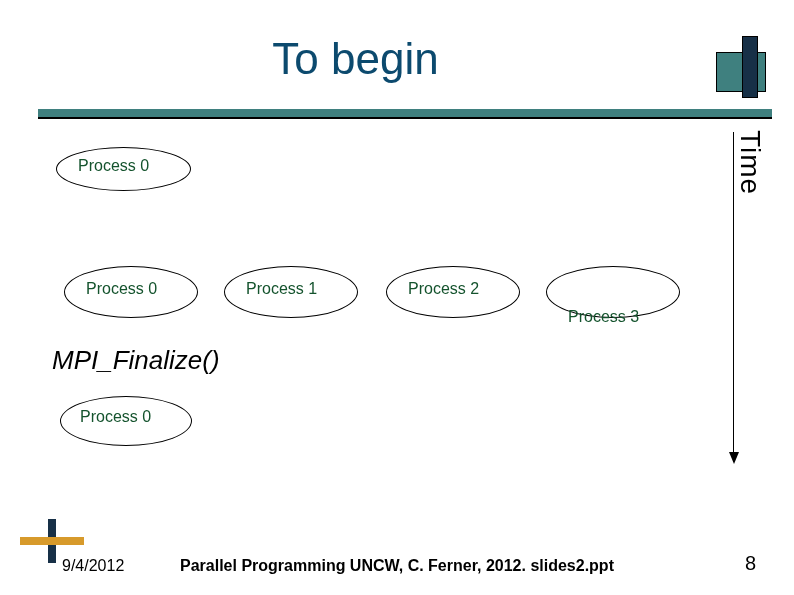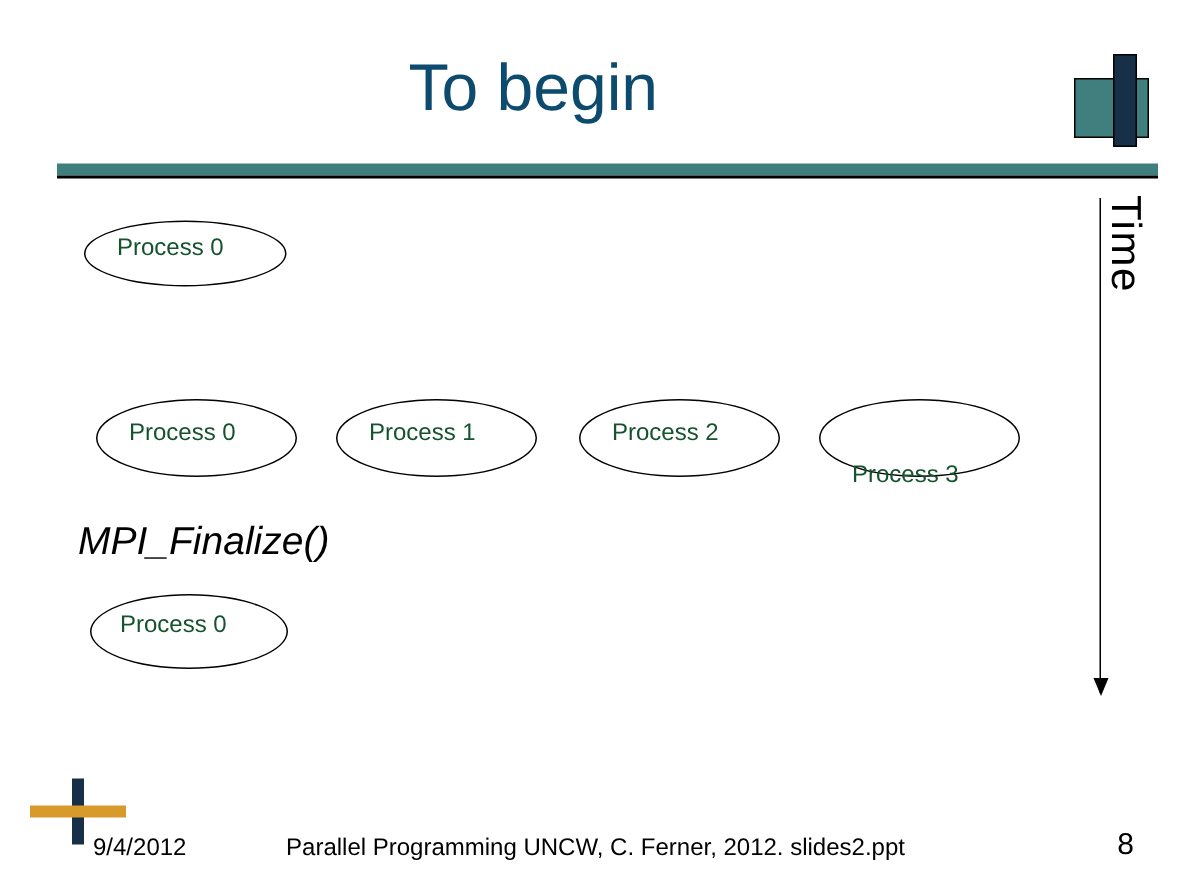--- a/index.html
+++ b/index.html
@@ -114,20 +114,21 @@
     font-size: 16px;
     text-align: center;
   }
   .footer-center {
     position: absolute;
     left: 0;
     width: 794px;
     bottom: 20px;
     text-align: center;
     font-size: 16px;
+    font-weight: bold;
   }
   .footer-page {
     position: absolute;
     right: 38px;
     bottom: 20px;
     font-size: 20px;
   }
   .footer-mark-h {
     position: absolute;
     left: 20px;

